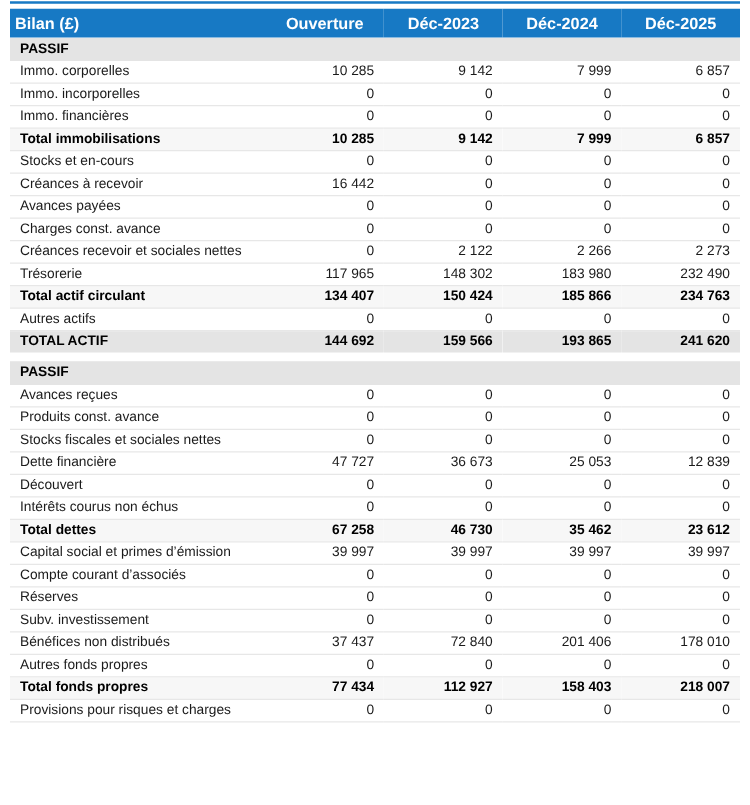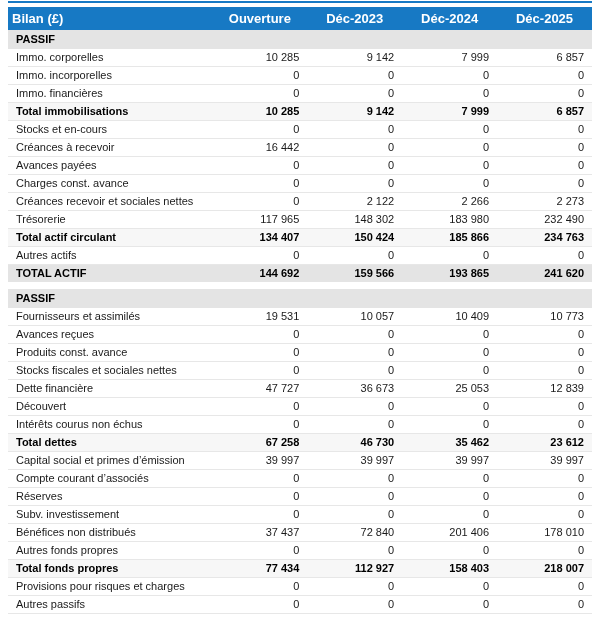--- a/index.html
+++ b/index.html
@@ -169,27 +169,20 @@
           <td class="num">193 865</td>
           <td class="num">241 620</td>
         </tr>
         <tr class="spacer">
           <td colspan="5"></td>
         </tr>
         <tr class="section-header">
           <td colspan="5" class="label">PASSIF</td>
         </tr>
         <tr class="normal">
-          <td class="label">Fournisseurs et assimilés</td>
-          <td class="num">19 531</td>
-          <td class="num">10 057</td>
-          <td class="num">10 409</td>
-          <td class="num">10 773</td>
-        </tr>
-        <tr class="normal">
           <td class="label">Avances reçues</td>
           <td class="num">0</td>
           <td class="num">0</td>
           <td class="num">0</td>
           <td class="num">0</td>
         </tr>
         <tr class="normal">
           <td class="label">Produits const. avance</td>
           <td class="num">0</td>
           <td class="num">0</td>
@@ -280,22 +273,15 @@
           <td class="num">158 403</td>
           <td class="num">218 007</td>
         </tr>
         <tr class="normal">
           <td class="label">Provisions pour risques et charges</td>
           <td class="num">0</td>
           <td class="num">0</td>
           <td class="num">0</td>
           <td class="num">0</td>
         </tr>
-        <tr class="normal">
-          <td class="label">Autres passifs</td>
-          <td class="num">0</td>
-          <td class="num">0</td>
-          <td class="num">0</td>
-          <td class="num">0</td>
-        </tr>
       </tbody>
   </table>
 </div>
 
 </body></html>

